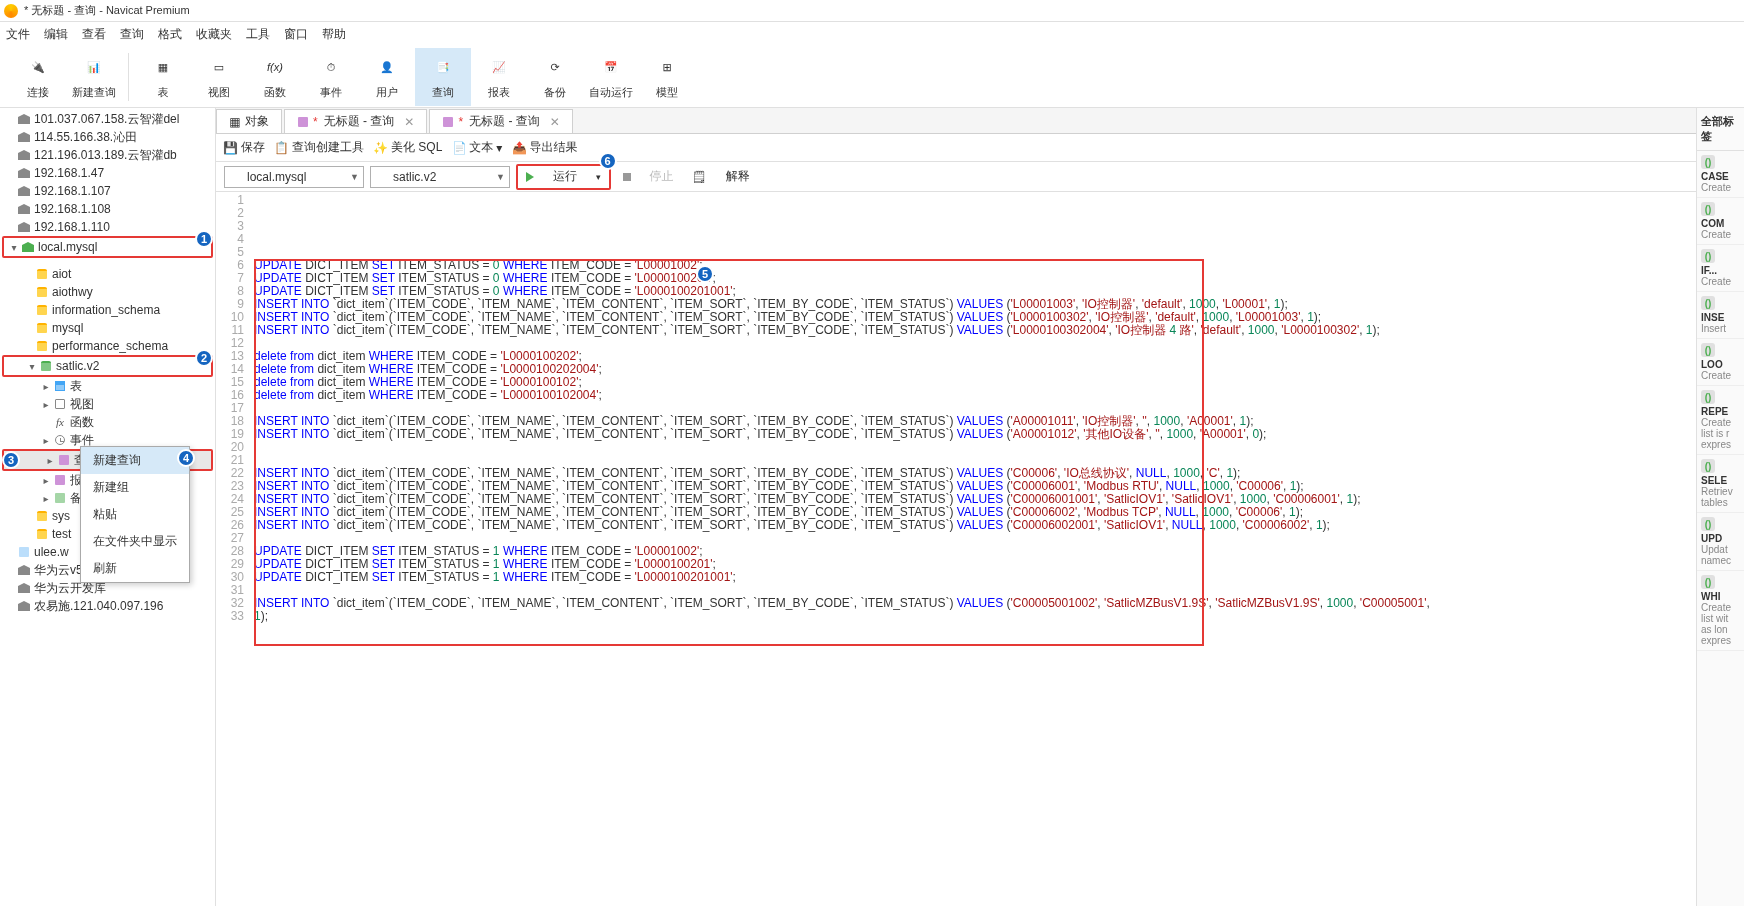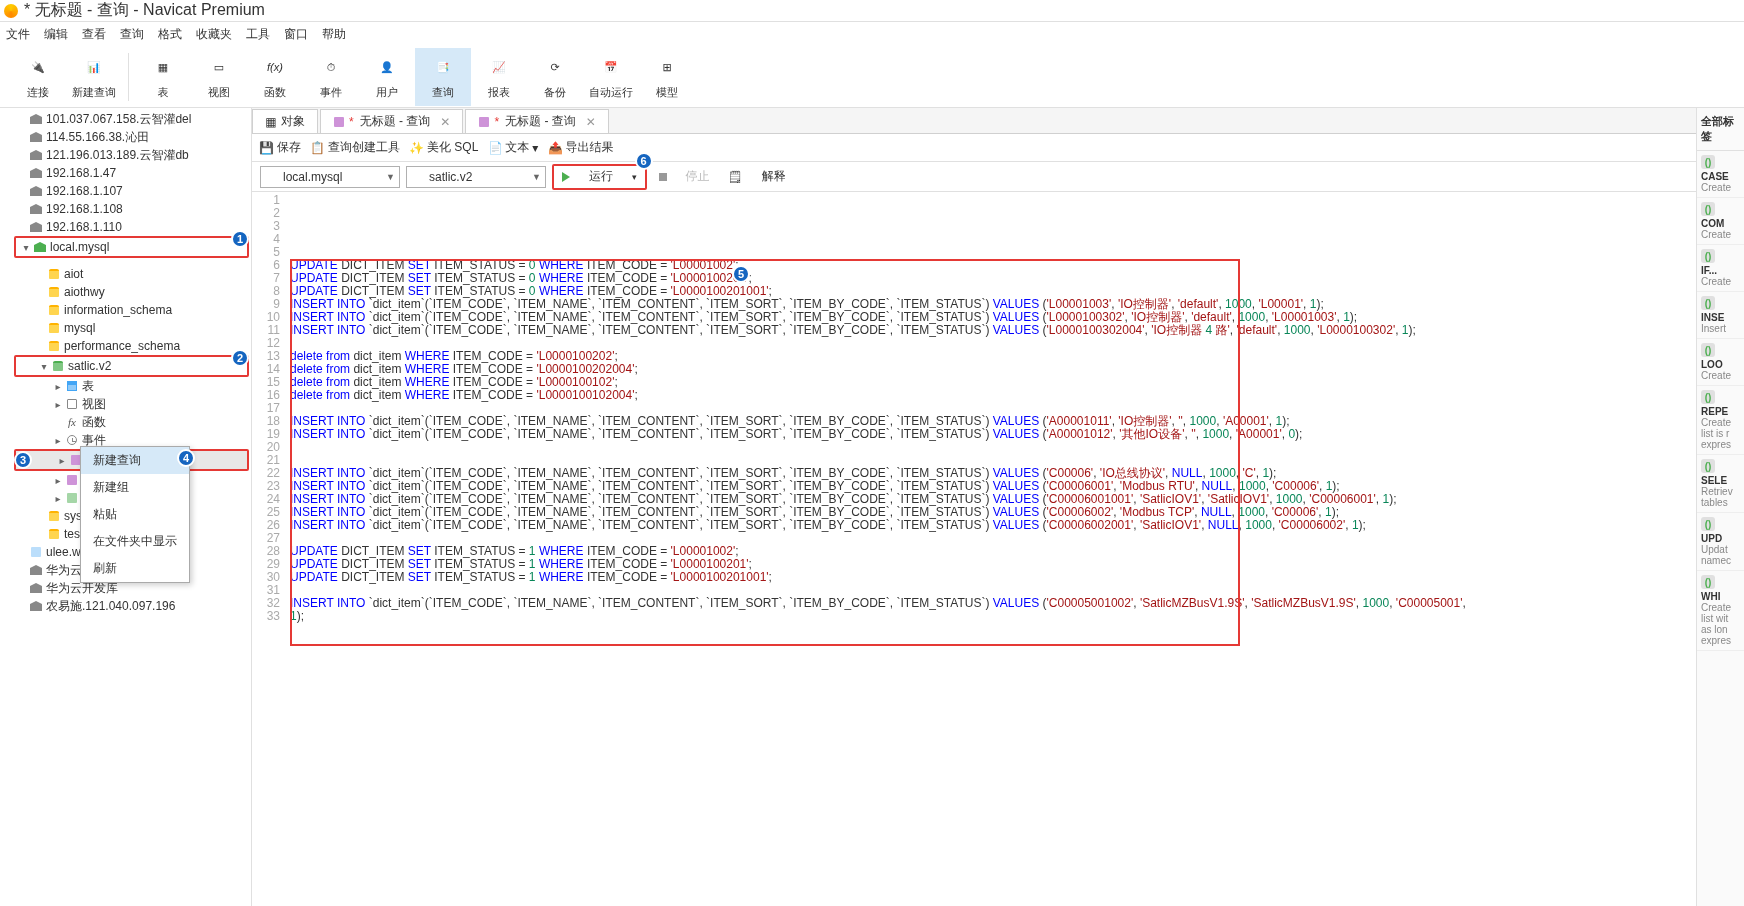--- a/index.html
+++ b/index.html
@@ -1,32 +1,32 @@
 <!DOCTYPE html>
 <html><head>
 <meta charset="utf-8">
 <style>
 * { margin: 0; padding: 0; box-sizing: border-box; font-family: "Microsoft YaHei", "Segoe UI", Arial, sans-serif; }
 body { font-size: 12px; background: #fff; overflow: hidden; color: #333; }
 .title-bar { height: 22px; display: flex; align-items: center; padding: 0 4px; background: #fff; border-bottom: 1px solid #e0e0e0; }
 .title-bar .logo { width: 14px; height: 14px; border-radius: 50%; background: conic-gradient(#ffcc00, #ff8800, #ffcc00); margin-right: 6px; }
-.title-bar span { font-size: 16px; }
+.title-bar span { font-size: 11px; }
 
 .menu-bar { height: 24px; display: flex; align-items: center; padding: 0 6px; gap: 14px; background: #fff; }
 .menu-bar span { cursor: default; }
 
 .toolbar { height: 62px; display: flex; align-items: center; padding: 0 10px; background: #fff; border-bottom: 1px solid #e0e0e0; }
 .tool-btn { display: flex; flex-direction: column; align-items: center; justify-content: center; width: 56px; height: 58px; cursor: pointer; font-size: 11px; }
 .tool-btn.active { background: #d6e9f8; }
 .tool-sep { width: 1px; height: 48px; background: #e0e0e0; margin: 0 6px; }
 .tool-icon { width: 28px; height: 28px; margin-bottom: 4px; display: flex; align-items: center; justify-content: center; }
 
 .main { display: flex; height: calc(100vh - 108px); }
 
-.sidebar { width: 252px; overflow: auto; border-right: 1px solid #e0e0e0; background: #fff; padding-top: 2px; position: relative; padding-left: 12px; }
+.sidebar { width: 216px; overflow: auto; border-right: 1px solid #e0e0e0; background: #fff; padding-top: 2px; position: relative; }
 .tree-item { display: flex; align-items: center; height: 18px; padding-left: 4px; cursor: default; white-space: nowrap; }
 .tree-item .arrow { width: 12px; text-align: center; color: #666; font-size: 10px; }
 .tree-item .icn { width: 16px; height: 14px; display: inline-flex; align-items: center; justify-content: center; margin-right: 2px; }
 .tree-item.selected { background: #e8e8e8; }
 
 .conn-icon { width: 12px; height: 10px; background: #888; clip-path: polygon(0% 100%, 0% 30%, 50% 0%, 100% 30%, 100% 100%); }
 .conn-icon.green { background: #4CAF50; }
 .db-icon { width: 10px; height: 10px; background: #ffd54f; border-radius: 2px 2px 1px 1px; border-top: 2px solid #ffb300; }
 .db-icon.green { background: #81c784; border-top-color: #4CAF50; }
 .tbl-icon { width: 10px; height: 10px; background: #90caf9; border: 1px solid #42a5f5; }

